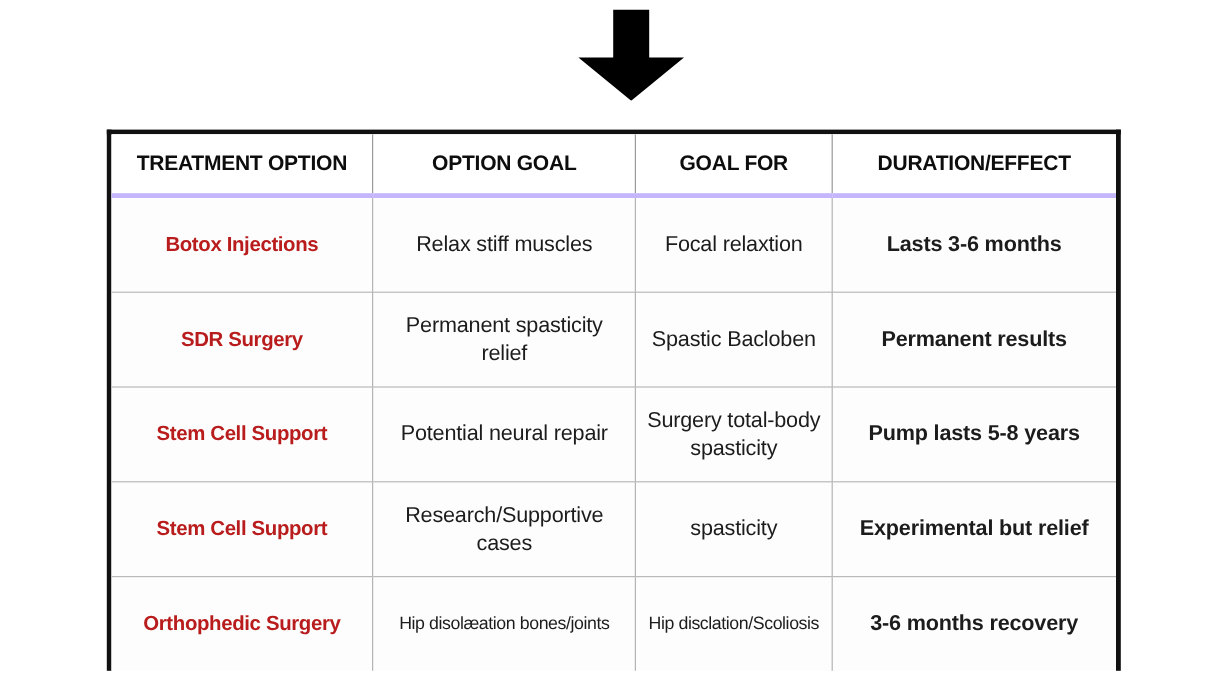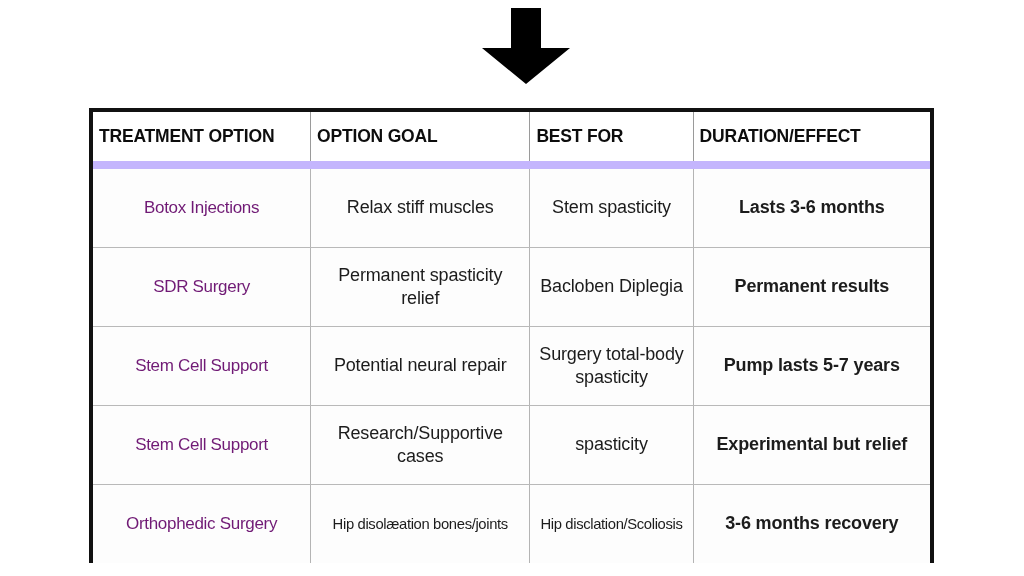--- a/index.html
+++ b/index.html
@@ -52,29 +52,29 @@
   }
 
   col.c1 { width: 26.0%; }
   col.c2 { width: 26.2%; }
   col.c3 { width: 19.5%; }
   col.c4 { width: 28.3%; }
 
   thead th {
     height: 45px;
     padding: 2px 6px;
-    text-align: left;
+    text-align: center;
     vertical-align: middle;
     font-size: 17.5px;
     font-weight: bold;
     letter-spacing: -0.2px;
     color: #0d0d0d;
     background: #ffffff;
     border-right: 1px solid #9a9a9a;
-    border-bottom: 8px solid #c4b5fd;
+    border-bottom: 4px solid #c4b5fd;
     white-space: nowrap;
   }
   thead th:last-child { border-right: none; }
 
   tbody td {
     height: 70px;
     padding: 4px 8px;
     text-align: center;
     vertical-align: middle;
     font-size: 18px;
@@ -82,23 +82,23 @@
     background: #fdfdfd;
     border-right: 1px solid #b4b4b4;
     border-bottom: 1px solid #b9b9b9;
     line-height: 1.28;
     letter-spacing: -0.15px;
   }
   tbody td:last-child { border-right: none; font-weight: bold; }
   tbody tr:last-child td { border-bottom: none; }
 
   tbody td.opt {
-    font-weight: normal;
+    font-weight: bold;
     font-size: 17px;
-    color: #701a75;
+    color: #b91c1c;
     letter-spacing: -0.3px;
   }
   tbody td.tight { font-size: 14.8px; letter-spacing: -0.35px; }
 </style>
 </head>
 <body>
 
 <div id="page">
 
   <div class="arrow-wrap">
@@ -112,42 +112,42 @@
       <colgroup>
         <col class="c1">
           <col class="c2">
           <col class="c3">
           <col class="c4">
       </colgroup>
       <thead>
         <tr>
           <th>TREATMENT OPTION</th>
           <th>OPTION GOAL</th>
-          <th>BEST FOR</th>
+          <th>GOAL FOR</th>
           <th>DURATION/EFFECT</th>
         </tr>
       </thead>
       <tbody>
         <tr>
           <td class="opt">Botox Injections</td>
           <td>Relax stiff muscles</td>
-          <td>Stem spasticity</td>
+          <td>Focal relaxtion</td>
           <td>Lasts 3-6 months</td>
         </tr>
         <tr>
           <td class="opt">SDR Surgery</td>
           <td>Permanent spasticity relief</td>
-          <td>Bacloben Diplegia</td>
+          <td>Spastic Bacloben</td>
           <td>Permanent results</td>
         </tr>
         <tr>
           <td class="opt">Stem Cell Support</td>
           <td>Potential neural repair</td>
           <td>Surgery total-body spasticity</td>
-          <td>Pump lasts 5-7 years</td>
+          <td>Pump lasts 5-8 years</td>
         </tr>
         <tr>
           <td class="opt">Stem Cell Support</td>
           <td>Research/Supportive cases</td>
           <td>spasticity</td>
           <td>Experimental but relief</td>
         </tr>
         <tr>
           <td class="opt">Orthophedic Surgery</td>
           <td class="tight">Hip disolæation bones/joints</td>

